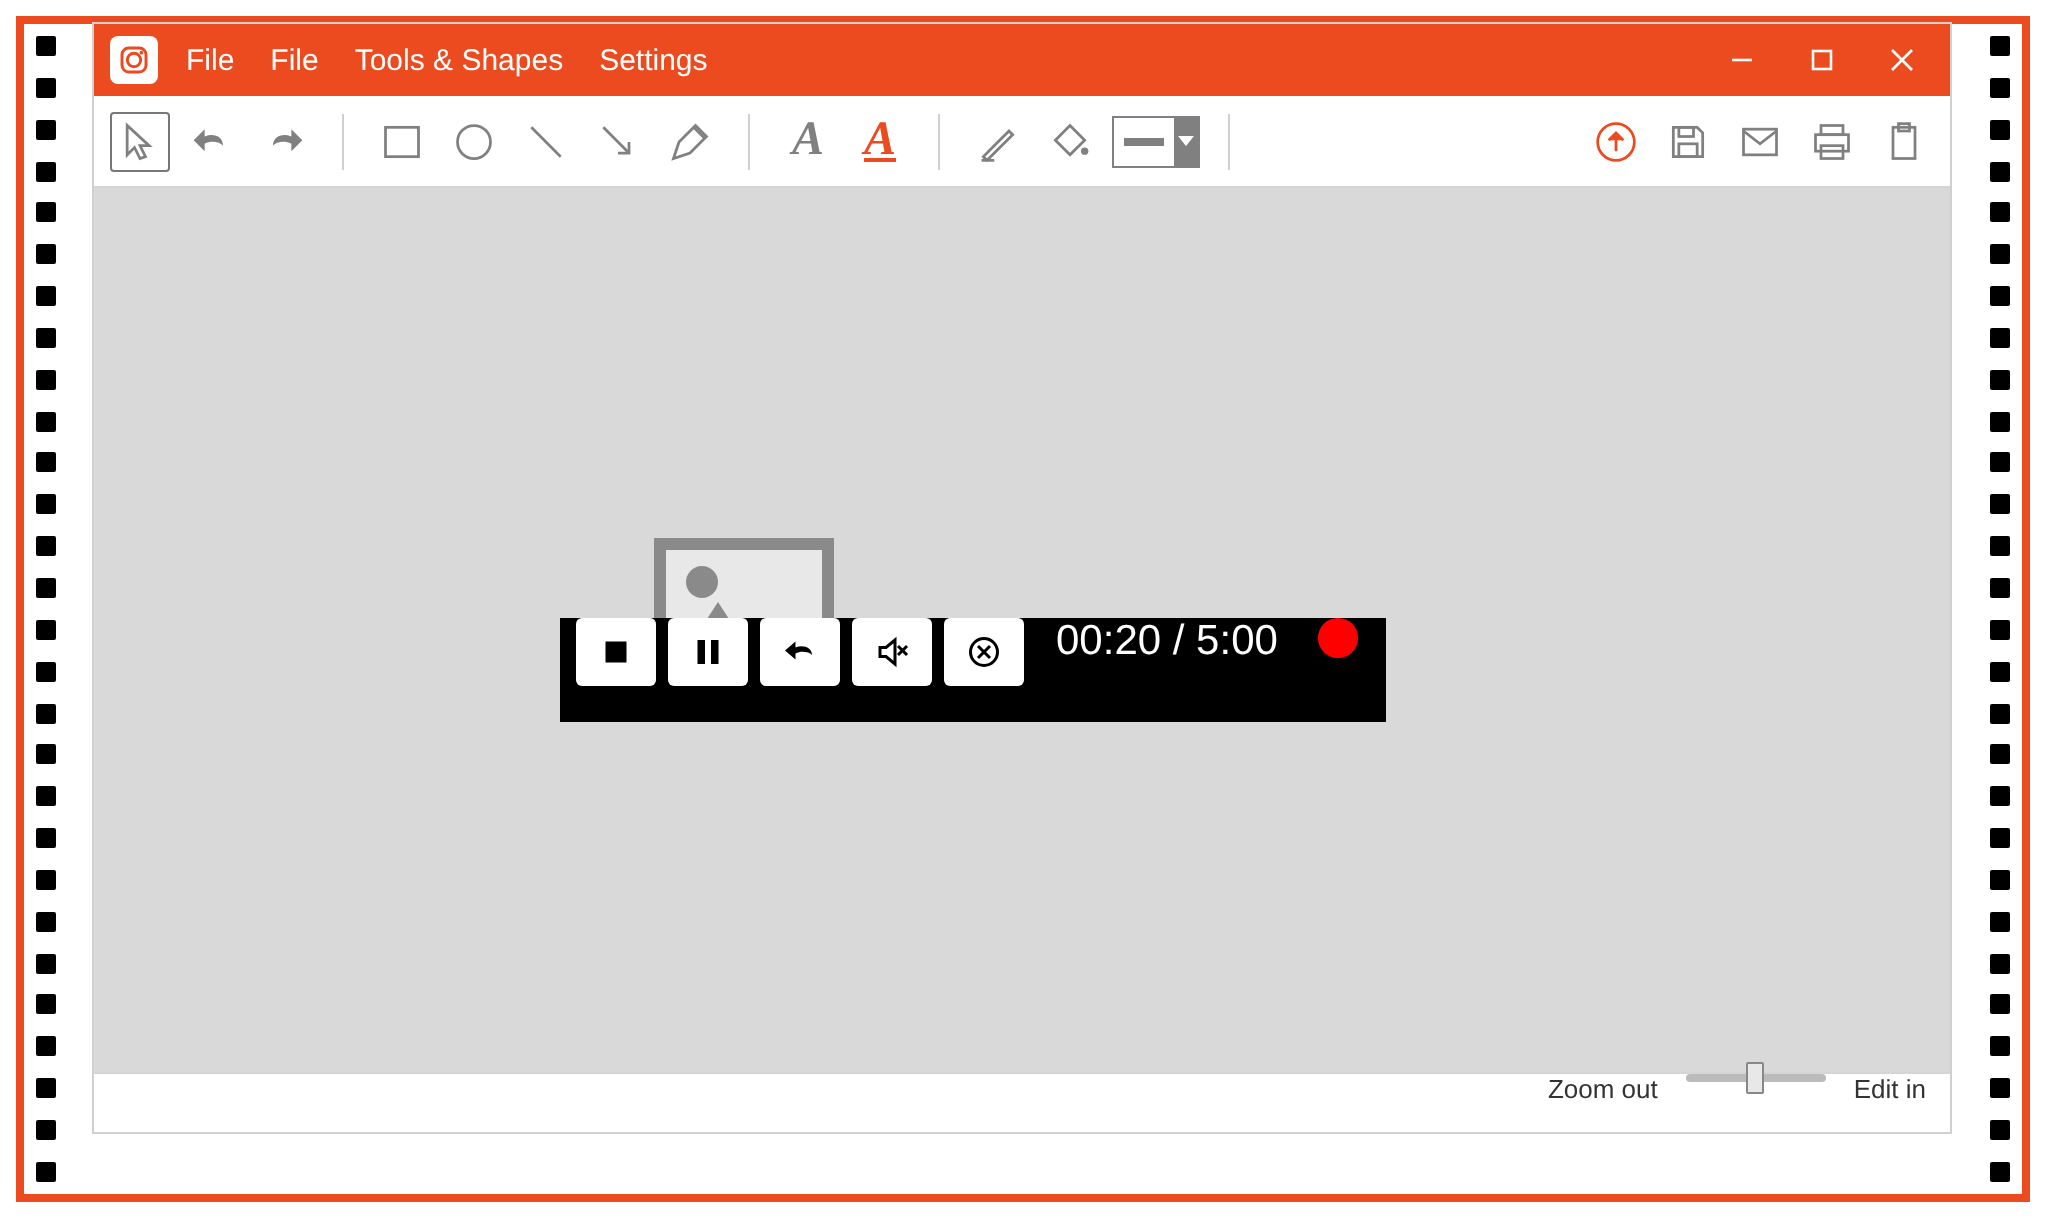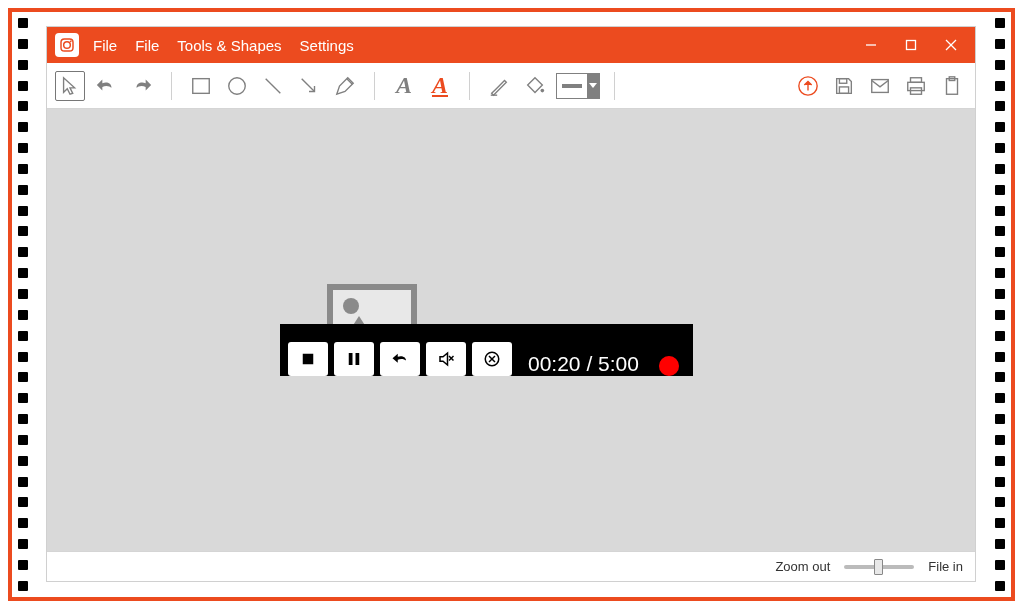--- a/index.html
+++ b/index.html
@@ -32,21 +32,21 @@
   .film-holes.left { left: 18px; }
   .film-holes.right { right: 18px; }
   .film-holes span {
     width: 10px; height: 10px;
     background: #000;
     border-radius: 1px;
   }
   
   .app-window {
     position: absolute;
-    top: 26px; left: 46px;
+    top: 11px; left: 46px;
     width: 930px;
     height: 556px;
     background: #fff;
     border: 1px solid #d0d0d0;
     display: flex;
     flex-direction: column;
   }
   
   .titlebar {
     height: 36px;
@@ -151,21 +151,21 @@
     border-right: 22px solid transparent;
     border-bottom: 34px solid #8a8a8a;
   }
   
   .rec-bar {
     position: absolute;
     left: 233px; top: 215px;
     height: 52px;
     background: #000;
     display: flex;
-    align-items: flex-end;
+    align-items: flex-start;
     padding: 0 14px 0 8px;
     gap: 6px;
   }
   .rec-btn {
     width: 40px; height: 34px;
     background: #fff;
     border-radius: 3px;
     display: flex; align-items: center; justify-content: center;
     cursor: pointer;
   }
@@ -180,21 +180,20 @@
     width: 20px; height: 20px;
     background: #ff0000;
     border-radius: 50%;
     margin-left: 14px;
     box-shadow: 0 0 4px rgba(255,0,0,0.5) inset;
   }
   
   .statusbar {
     height: 30px;
     display: flex;
-    align-items: center;
     justify-content: flex-end;
     padding: 0 12px;
     font-size: 13px;
     color: #333;
     gap: 8px;
     border-top: 1px solid #d5d5d5;
   }
   .zoom-slider {
     width: 70px; height: 4px;
     background: #bbb;
@@ -454,16 +453,16 @@
       <div class="rec-time">00:20 / 5:00</div>
       <div class="rec-dot"></div>
     </div>
   </div>
 
   <div class="statusbar">
     <span>Zoom out</span>
     <div class="zoom-slider">
       <div class="thumb"></div>
     </div>
-    <span>File in</span>
+    <span>Edit in</span>
   </div>
 
 </div>
 
 </body></html>

